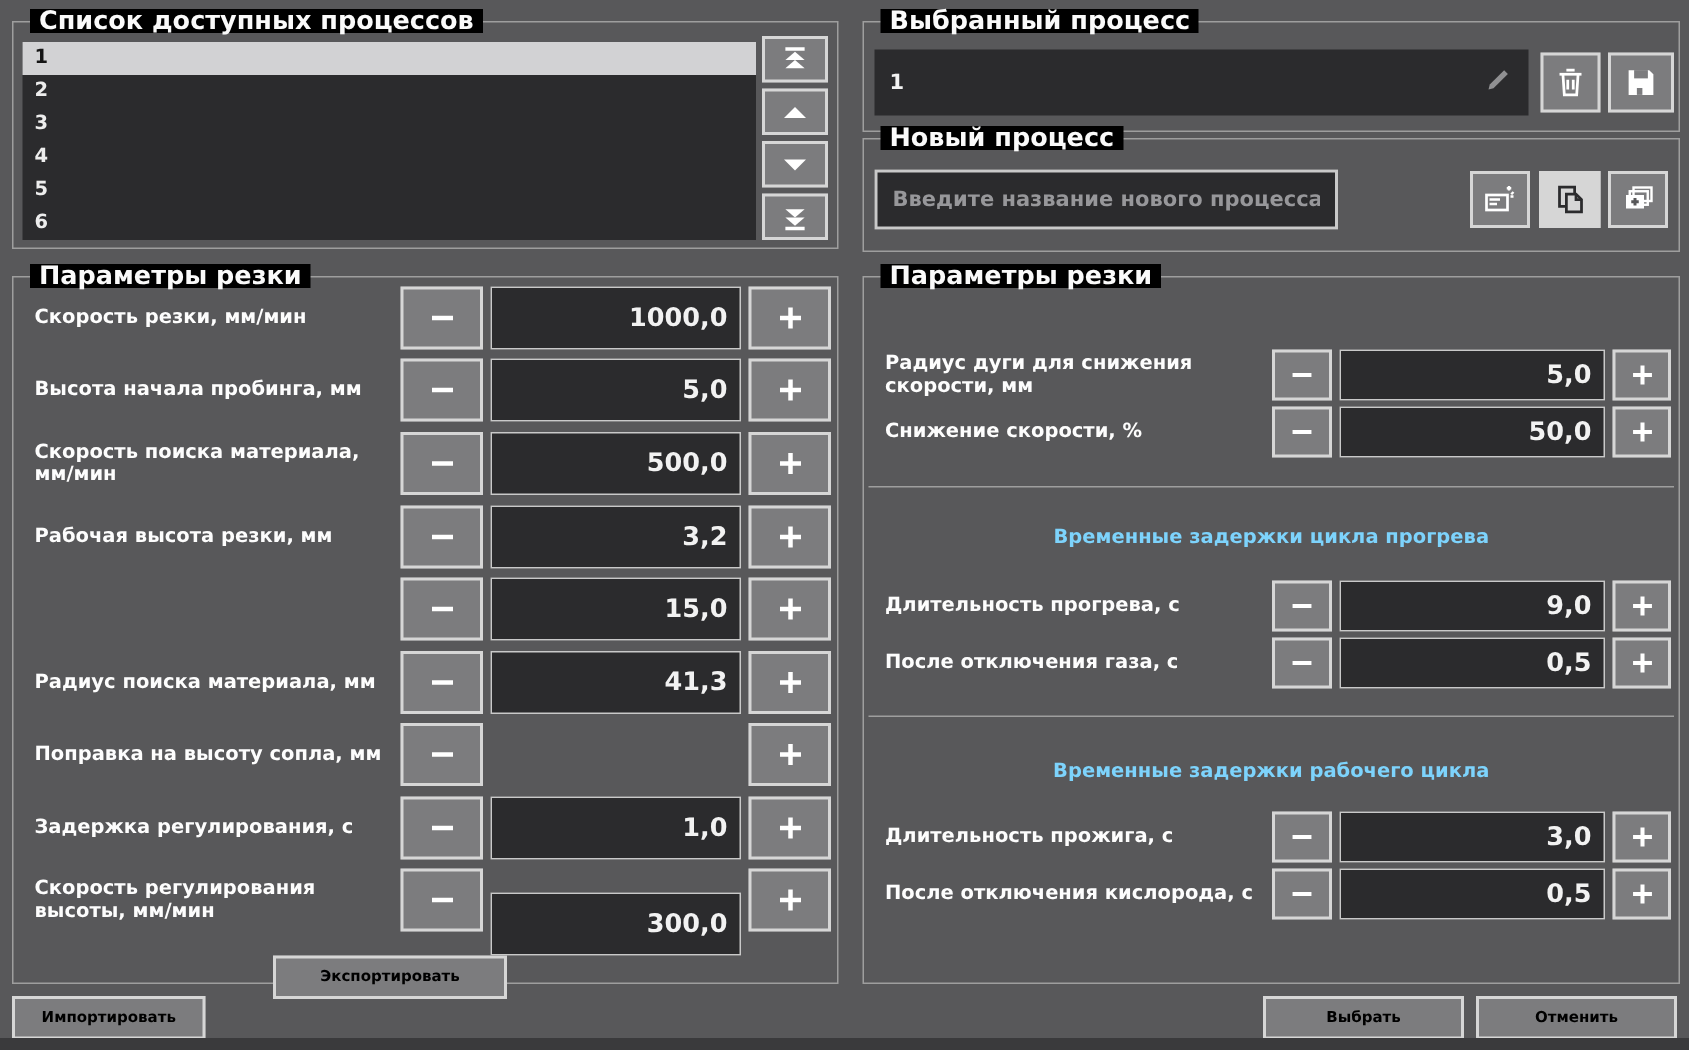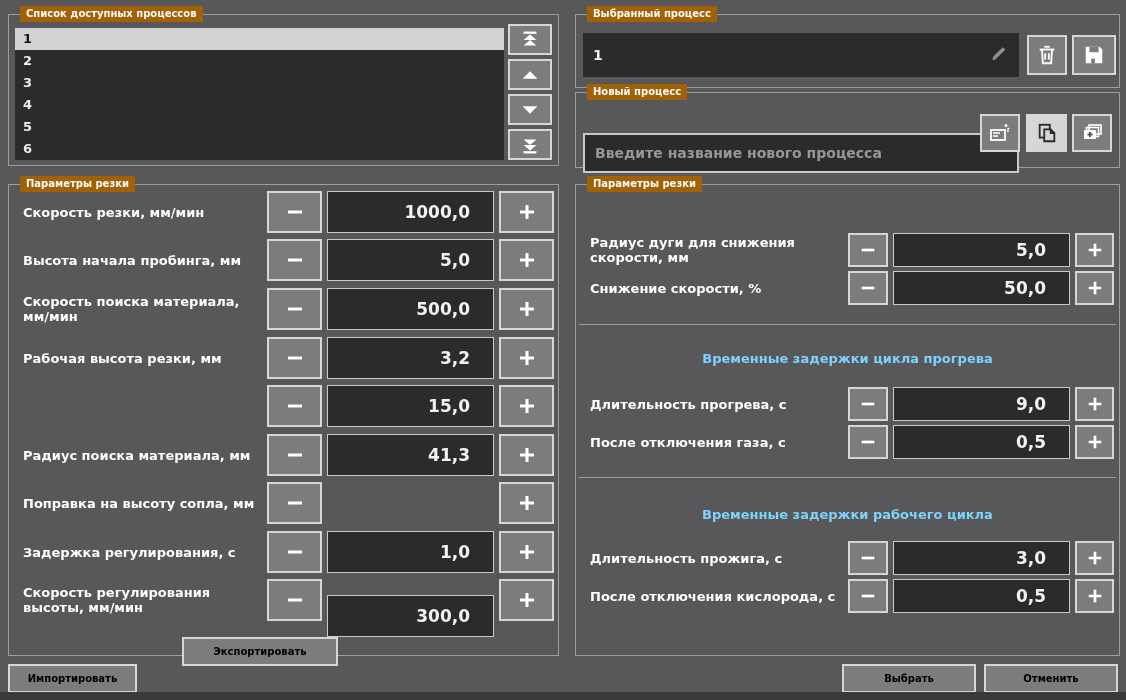--- a/index.html
+++ b/index.html
@@ -1,43 +1,43 @@
 <!DOCTYPE html>
 <html><head>
 <meta charset="utf-8">
 <style>
   html,body{margin:0;padding:0;}
   body{font-family:"DejaVu Sans","Liberation Sans",sans-serif;background:#58585a;}
   #app{position:relative;width:1126px;height:700px;background:#58585a;overflow:hidden;}
 
   
   .group{position:absolute;border:1px solid #9e9e9e;box-sizing:border-box;}
-  .gtitle{position:absolute;top:-9px;left:11px;background:#a16207;padding:0 6px;
-          font-size:10px;font-weight:bold;color:#fafafa;white-space:nowrap;line-height:16px;}
+  .gtitle{position:absolute;top:-9px;left:11px;background:#000000;padding:0 6px;
+          font-size:17px;font-weight:bold;color:#fafafa;white-space:nowrap;line-height:16px;}
 
   
   .darkfield{background:#2b2b2d;box-sizing:border-box;color:#f2f2f2;}
 
   
   .btn{position:absolute;background:#7c7c7e;border:2px solid #d6d6d6;box-sizing:border-box;
        display:flex;align-items:center;justify-content:center;color:#fff;cursor:pointer;}
   .btn.light{background:#d6d6d6;}
   .txtbtn{font-size:10px;font-weight:bold;color:#000000;}
 
   
   .plist{position:absolute;background:#2b2b2d;}
   .plist-row{height:22px;line-height:22px;padding-left:8px;font-size:13px;font-weight:bold;color:#ededed;}
   .plist-row.selected{background:#d2d2d4;color:#151515;}
 
   
   .prow{position:absolute;left:0;width:100%;}
   .plabel{position:absolute;left:14px;top:50%;transform:translateY(-50%);
           font-size:13px;font-weight:bold;color:#fdfdfd;line-height:15px;}
   .pfield{position:absolute;border:1px solid #c9c9c9;display:flex;align-items:center;
-          justify-content:flex-end;padding-right:23px;font-size:17px;font-weight:bold;}
+          justify-content:flex-end;padding-right:8px;font-size:17px;font-weight:bold;}
 
   .sep{position:absolute;left:3px;right:3px;height:1px;background:#9e9e9e;}
   .sheading{position:absolute;left:0;width:100%;text-align:center;
             font-size:13px;font-weight:bold;color:#7dd3fc;}
 
   
   #sel-field{position:absolute;display:flex;align-items:center;padding:0 10px;
              font-size:14px;font-weight:bold;}
   #sel-field .pencil{position:absolute;right:10px;top:50%;transform:translateY(-50%);}
 
@@ -112,21 +112,21 @@
       <svg width="22" height="22" viewBox="0 0 24 24">
         <path d="M3 3h15l3 3v15H3z" fill="#fff"></path>
         <rect x="7" y="3" width="10" height="6" fill="#7c7c7e"></rect>
         <rect x="9" y="16" width="4" height="5" fill="#7c7c7e"></rect>
       </svg>
     </div>
   </div>
 
   <div class="group" style="left:575px;top:92px;width:545px;height:76px;">
     <span class="gtitle">Новый процесс</span>
-    <input id="new-input" type="text" style="left: 7px; top: 20px; width: 436px; height: 40px; margin-top: 20px;" placeholder="Введите название нового процесса">
+    <input id="new-input" type="text" style="left: 7px; top: 20px; width: 309px; height: 40px;" placeholder="Введите название нового процесса">
     <div class="btn" style="left:404px;top:21px;width:40px;height:38px;">
       <svg width="24" height="24" viewBox="0 0 24 24">
         <rect x="3" y="9" width="14" height="10" fill="none" stroke="#fff" stroke-width="1.8"></rect>
         <path d="M5 12h7M5 15h5" stroke="#fff" stroke-width="1.6" fill="none"></path>
         <path d="M18 3v3M16.5 4.5h3M21 7l-1.5 1.5M21 10h-2" stroke="#fff" stroke-width="1.6" fill="none"></path>
       </svg>
     </div>
     <div class="btn light" style="left:450px;top:21px;width:41px;height:38px;">
       <svg width="22" height="22" viewBox="0 0 24 24">
         <rect x="4" y="3" width="11" height="14" fill="none" stroke="#2b2b2d" stroke-width="2"></rect>

